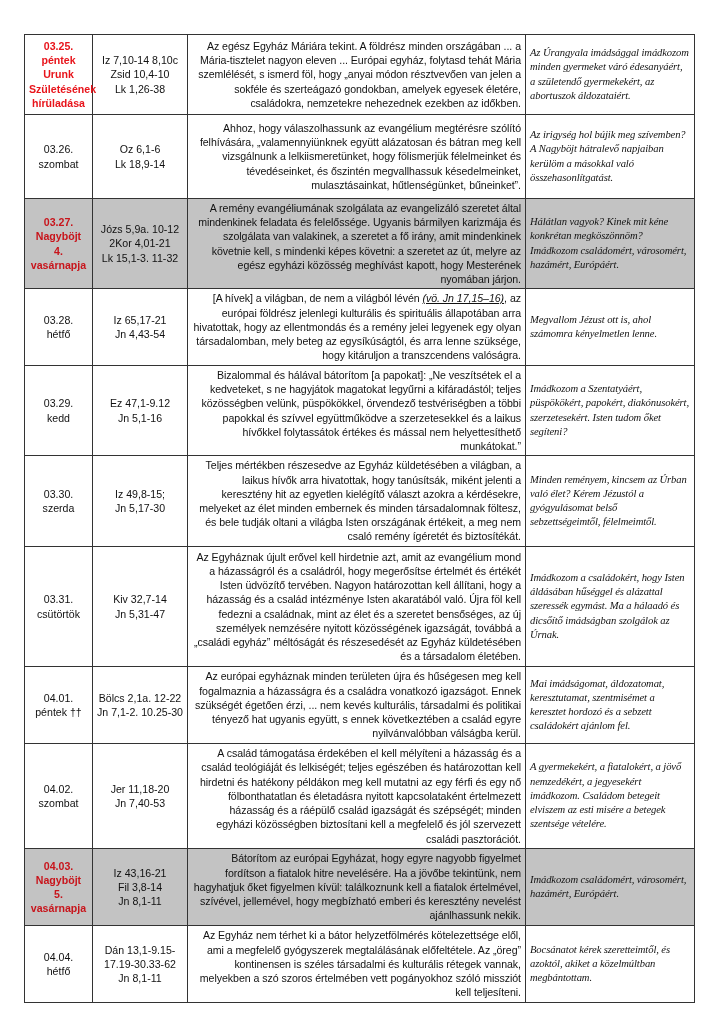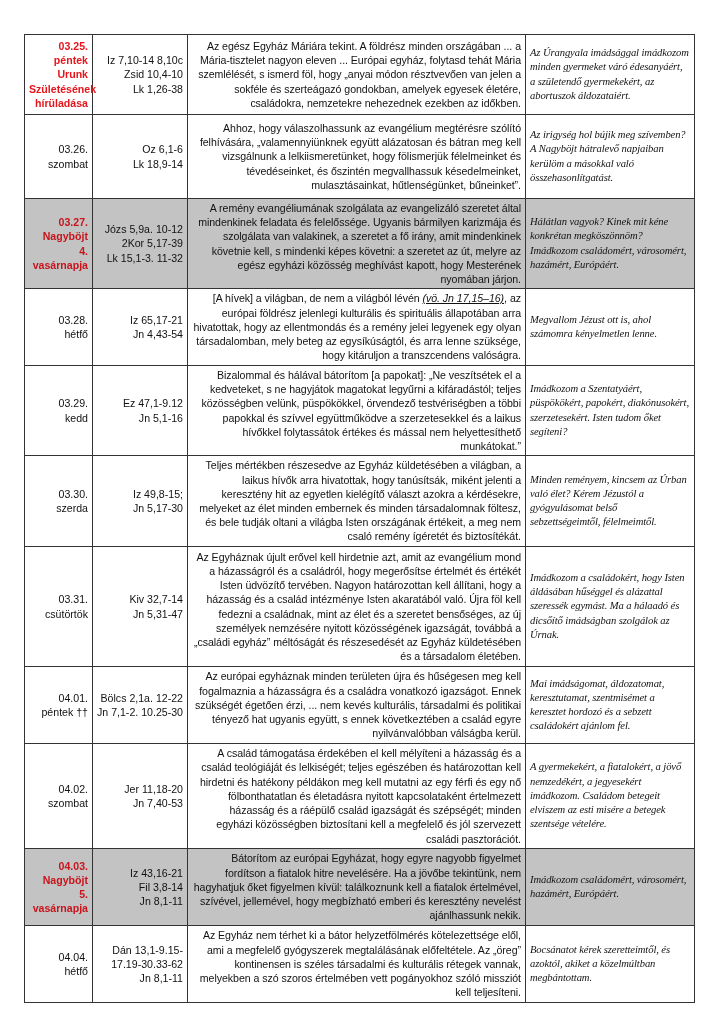--- a/index.html
+++ b/index.html
@@ -16,21 +16,21 @@
     border: 1.2px solid #333;
     vertical-align: middle;
     padding: 0 4px;
     font-size: 10.6px;
     line-height: 14.2px;
   }
   col.c-date { width: 68px; }
   col.c-read { width: 95px; }
   col.c-text { width: 338px; }
   col.c-pray { width: 169px; }
-  td.date, td.read { text-align: right; font-size: 11px; line-height: 15px; }
+  td.date, td.read { text-align: center; font-size: 11px; line-height: 15px; }
   td.date.feast { color: #e8141b; font-weight: bold; }
   td.date.sunday { color: #c8141b; font-weight: bold; }
   td.text { text-align: right; vertical-align: top; padding-top: 1px; padding-bottom: 1px; letter-spacing: -0.05px; }
   td.pray { font-style: italic; vertical-align: top; padding-top: 3px; font-family: Liberation Serif, serif; font-size: 9.6px; line-height: 14.4px; letter-spacing: -0.1px; }
   td.pray.mid { vertical-align: middle; padding-top: 0; }
   tr.shade td { background: #c3c3c3; }
   .line { display: block; }
   .it { font-style: italic; text-decoration: underline; }
 </style>
 </head>
@@ -77,21 +77,21 @@
     </tr>
 
     <tr class="shade" style="height:90px">
       <td class="date sunday">
         <span class="line">03.27.</span>
         <span class="line">Nagyböjt</span>
         <span class="line">4. vasárnapja</span>
       </td>
       <td class="read">
         <span class="line">Józs 5,9a. 10-12</span>
-        <span class="line">2Kor 5,17-39</span>
+        <span class="line">2Kor 4,01-21</span>
         <span class="line">Lk 15,1-3. 11-32</span>
       </td>
       <td class="text">A remény evangéliumának szolgálata az evangelizáló szeretet által mindenkinek feladata és felelőssége. Ugyanis bármilyen karizmája és szolgálata van valakinek, a szeretet a fő irány, amit mindenkinek követnie kell, s mindenki képes követni: a szeretet az út, melyre az egész egyházi közösség meghívást kapott, hogy Mesterének nyomában járjon.</td>
       <td class="pray">Hálátlan vagyok? Kinek mit kéne konkrétan megköszönnöm? Imádkozom családomért, városomért, hazámért, Európáért.</td>
     </tr>
 
     <tr style="height:77px">
       <td class="date">
         <span class="line">03.28.</span>
         <span class="line">hétfő</span>

